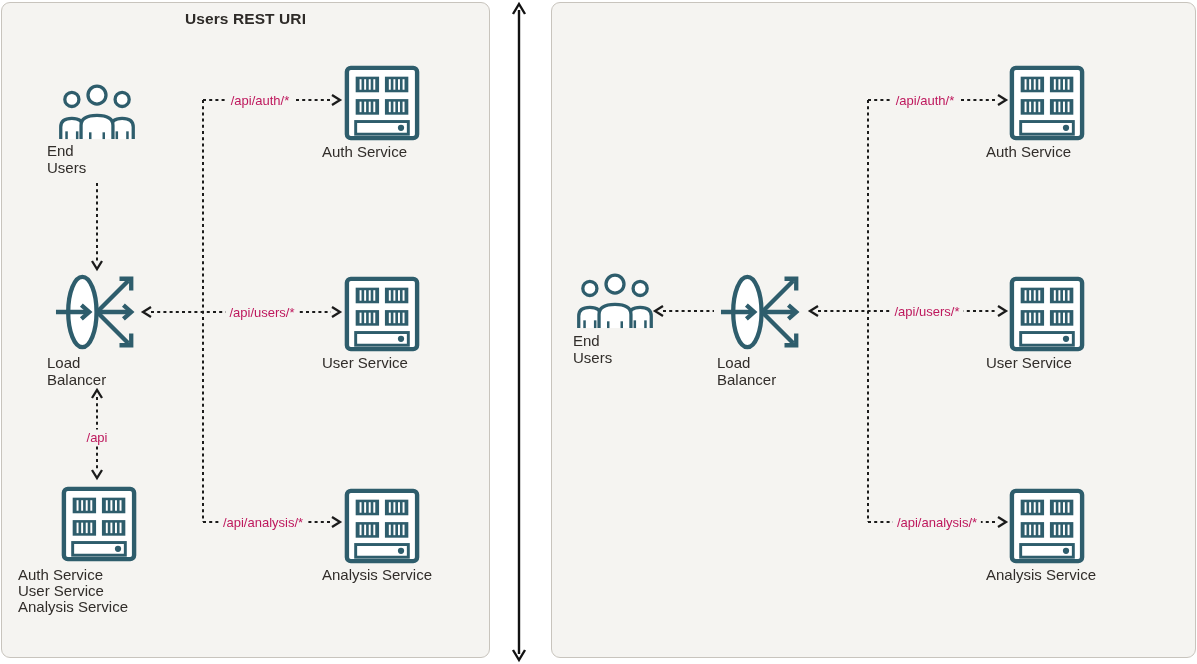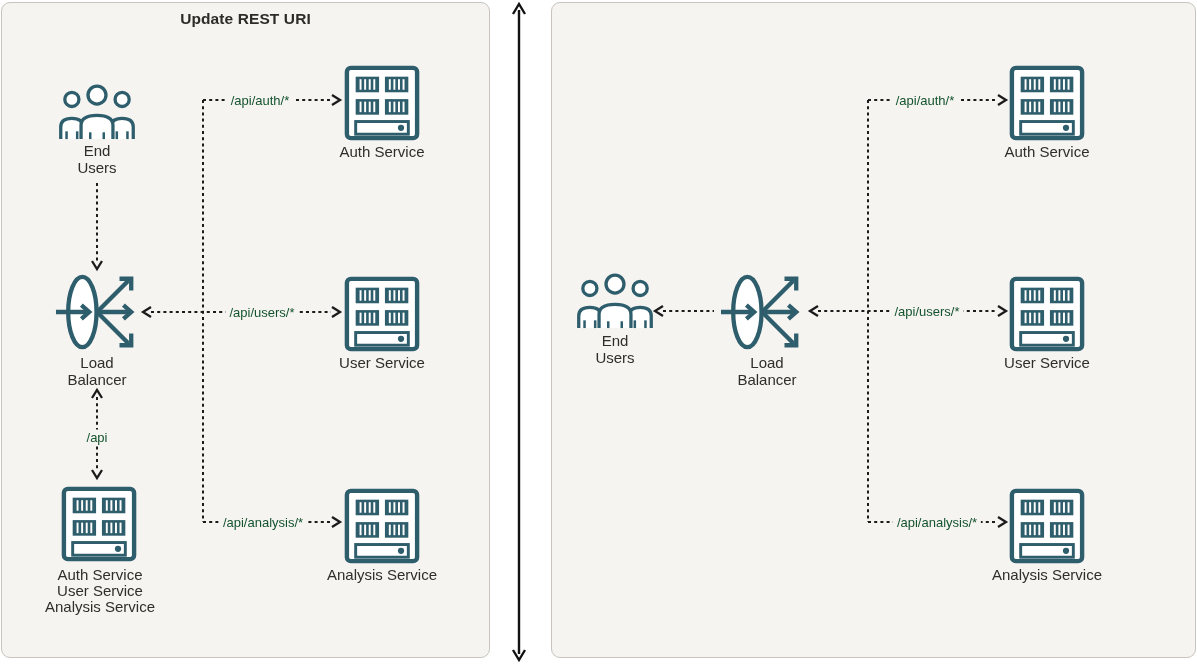--- a/index.html
+++ b/index.html
@@ -6,22 +6,22 @@
   .canvas{position:relative;width:1197px;height:664px;overflow:hidden;background:#ffffff;
           font-family:"Liberation Sans",sans-serif;}
   .panel{position:absolute;top:2px;height:656px;background:#f5f4f1;border:1px solid #c8c4bd;
          border-radius:9px;box-sizing:border-box;}
   .panel-left{left:1px;width:489px;}
   .panel-right{left:551px;width:645px;}
   .panel-title{position:absolute;top:10px;left:0;right:0;text-align:center;
                font-size:15.5px;font-weight:700;color:#2e2b28;letter-spacing:.1px;}
   .overlay{position:absolute;left:0;top:0;pointer-events:none;}
   .icon{position:absolute;}
-  .nlabel{position:absolute;text-align:center;font-size:15px;line-height:16.5px;color:#312d2a;}
-  .route{position:absolute;transform:translate(-50%,-50%);font-size:13px;color:#14532d;
+  .nlabel{position:absolute;text-align:left;font-size:15px;line-height:16.5px;color:#312d2a;}
+  .route{position:absolute;transform:translate(-50%,-50%);font-size:13px;color:#be185d;
          background:#f5f4f1;padding:0 4px;white-space:nowrap;}
 </style>
 </head>
 <body>
 
 <svg width="0" height="0" style="position:absolute" aria-hidden="true">
   <defs>
     <g id="vent">
       <rect width="24" height="16" fill="#2e5d6c"></rect>
       <g stroke="#ffffff" stroke-width="2">
@@ -107,21 +107,21 @@
       <path d="M998 95 L1006 100 L998 105"></path>
       <path d="M998 517 L1006 522 L998 527"></path>
     </g>
     <g stroke="#121212" stroke-width="2.4" fill="none">
       <path d="M519 10 V654"></path>
       <path d="M513 14 L519 4 L525 14"></path>
       <path d="M513 650 L519 660 L525 650"></path>
     </g>
   </svg>
 
-  <div class="panel-title" style="left:1px;width:489px;">Update REST URI</div>
+  <div class="panel-title" style="left:1px;width:489px;">Users REST URI</div>
 
   <svg class="icon" style="left:58px;top:83px" width="78" height="58">
       <use href="#sym-users"></use>
     </svg>
   <div class="nlabel" style="left:47px;top:143px;width:100px">
     <div>End</div>
     <div>Users</div>
   </div>
 
   <svg class="icon" style="left:55px;top:268px" width="86" height="88">

